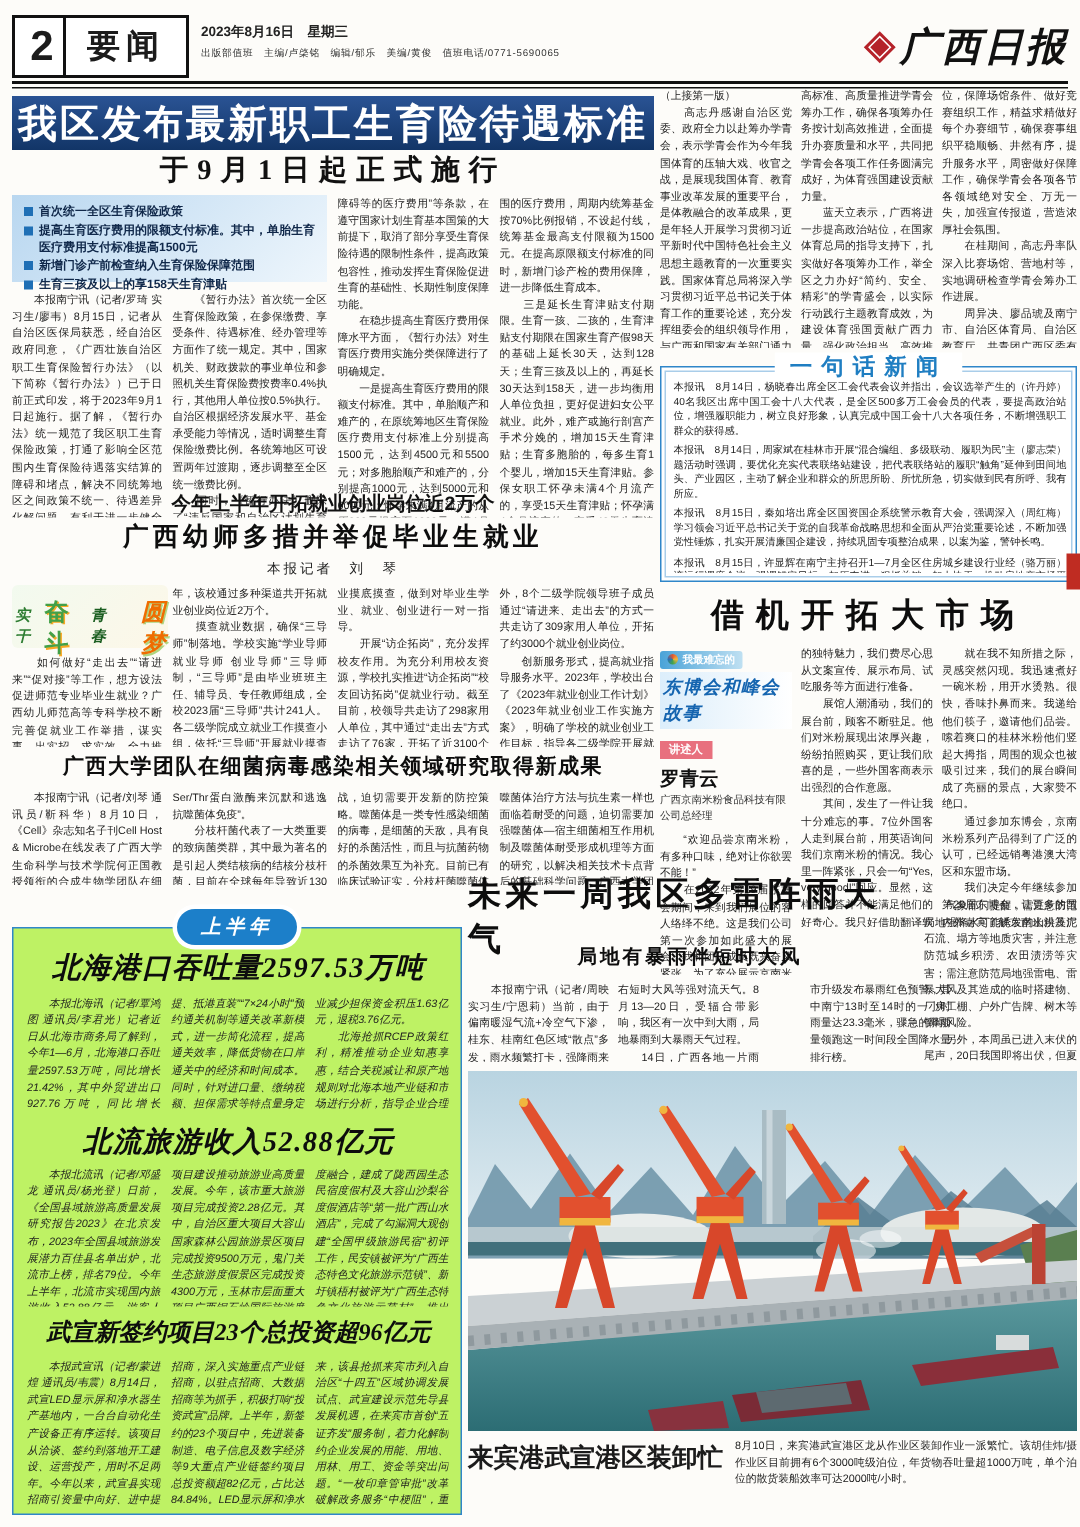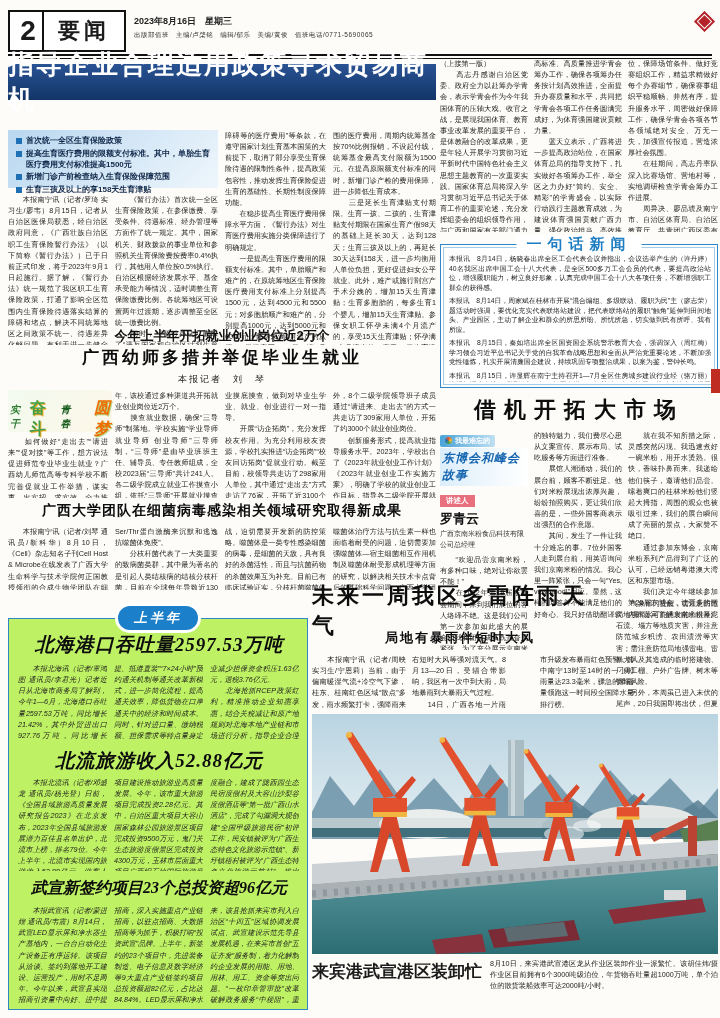--- a/index.html
+++ b/index.html
@@ -64,26 +64,28 @@
 
   <div class="abs" style="left:8px;top:8px;width:704px;height:46px;">
     <div class="hbox abs" style="left:0;top:2px;width:36px;height:38px;font-size:28px;font-weight:900;">2</div>
     <div class="hbox abs" style="left:34px;top:2px;width:80px;height:38px;font-size:22px;font-weight:900;letter-spacing:4px;">要闻</div>
     <div class="abs" style="left:126px;top:7px;width:300px;">
       <div class="dateline">2023年8月16日　星期三</div>
       <div class="credits">出版部值班　主编/卢棨铭　编辑/郁乐　美编/黄俊　值班电话/0771-5690065</div>
     </div>
     <div class="brand abs" style="right:0;top:6px;">
       <span class="diamond"></span>
+      <span class="brandname">广西日报</span>
     </div>
   </div>
   <div class="rule2 abs" style="left:8px;top:54px;width:704px;"></div>
   <div class="rule1 abs" style="left:8px;top:58px;width:704px;"></div>
 
-  <div class="banner abs" style="left:8px;top:64px;width:428px;height:36px;">指导企业合理适用政策寻求贸易商机</div>
+  <div class="banner abs" style="left:8px;top:64px;width:428px;height:36px;">我区发布最新职工生育险待遇标准</div>
+  <div class="subhead serif abs" style="left:8px;top:102px;width:428px;height:22px;">于9月1日起正式施行</div>
 
   <div class="bulletbox abs" style="left:8px;top:130px;width:210px;height:58px;">
     <div class="brow">
         <span class="bmark"></span>
         <span>首次统一全区生育保险政策</span>
       </div>
     <div class="brow">
         <span class="bmark"></span>
         <span>提高生育医疗费用的限额支付标准。其中，单胎生育医疗费用支付标准提高1500元</span>
       </div>

